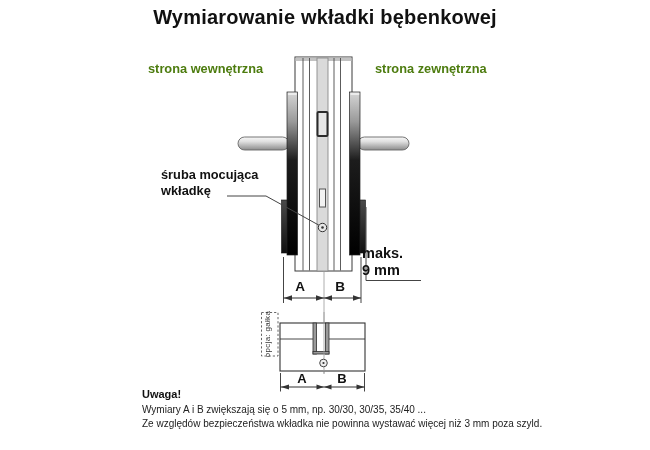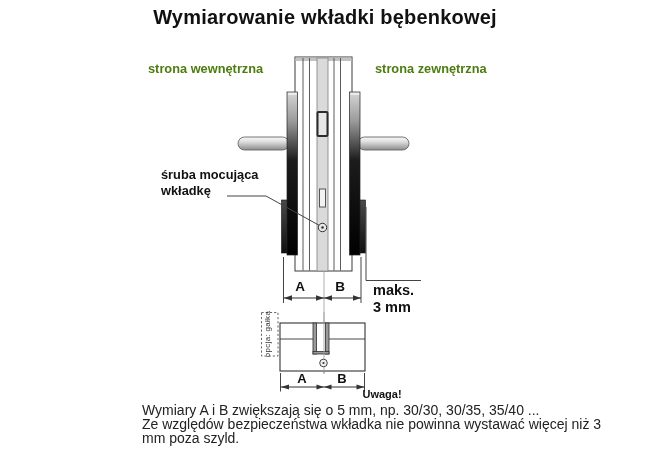--- a/index.html
+++ b/index.html
@@ -12,35 +12,35 @@
     left:0;top:6px;width:650px;text-align:center;
     font-size:20px;font-weight:bold;letter-spacing:0.2px;color:#111;
   }
   .side-label{font-size:12.8px;font-weight:bold;color:#4d7c0f;white-space:nowrap;}
   .side-label.inner{left:148px;top:61px;}
   .side-label.outer{left:375px;top:61px;}
   .screw-label{
     left:161px;top:167px;font-size:12.8px;font-weight:bold;line-height:1.28;color:#111;
   }
   .maks-label{
-    left:373px;top:245px;font-size:14.5px;font-weight:bold;line-height:1.18;color:#111;margin-top:37px;
+    left:362px;top:245px;font-size:14.5px;font-weight:bold;line-height:1.18;color:#111;
   }
   .dim-label{font-size:13.5px;font-weight:bold;color:#111;width:20px;text-align:center;}
   .dim-a-top{left:290px;top:279px;}
   .dim-b-top{left:330px;top:279px;}
   .dim-a-bot{left:292px;top:371px;font-size:13px;}
   .dim-b-bot{left:332px;top:371px;font-size:13px;}
   .knob-label{
     left:239px;top:327px;width:61px;height:14px;
     transform:rotate(-90deg);transform-origin:center;
     font-size:8px;color:#333;text-align:center;white-space:nowrap;letter-spacing:0.3px;
   }
   .notes{left:142px;top:388px;width:480px;}
-  .notes .heading{font-size:11px;font-weight:bold;margin-bottom:3px;color:#111;text-align:center;}
-  .notes .line{font-size:14px;line-height:14px;color:#222;}
+  .notes .heading{font-size:11px;font-weight:bold;margin-bottom:3px;color:#111;}
+  .notes .line{font-size:10px;line-height:14px;color:#222;}
   svg{position:absolute;left:0;top:0;}
 </style>
 </head>
 <body>
 
 <div class="stage">
 
   <svg width="650" height="450" viewBox="0 0 650 450">
     <defs>
       <linearGradient id="gBar" x1="0" y1="0" x2="0" y2="1">
@@ -137,21 +137,21 @@
   <div class="abs side-label inner">strona wewnętrzna</div>
   <div class="abs screw-label">
     <div>śruba mocująca</div>
     <div>wkładkę</div>
   </div>
 
   <div class="abs side-label outer">strona zewnętrzna</div>
 
   <div class="abs maks-label">
     <div>maks.</div>
-    <div>3 mm</div>
+    <div>9 mm</div>
   </div>
 
   <div class="abs dim-label dim-a-top">A</div>
   <div class="abs dim-label dim-b-top">B</div>
   <div class="abs dim-label dim-a-bot">A</div>
   <div class="abs dim-label dim-b-bot">B</div>
 
   <div class="abs knob-label">opcja: gałka</div>
 
   <div class="abs notes">

